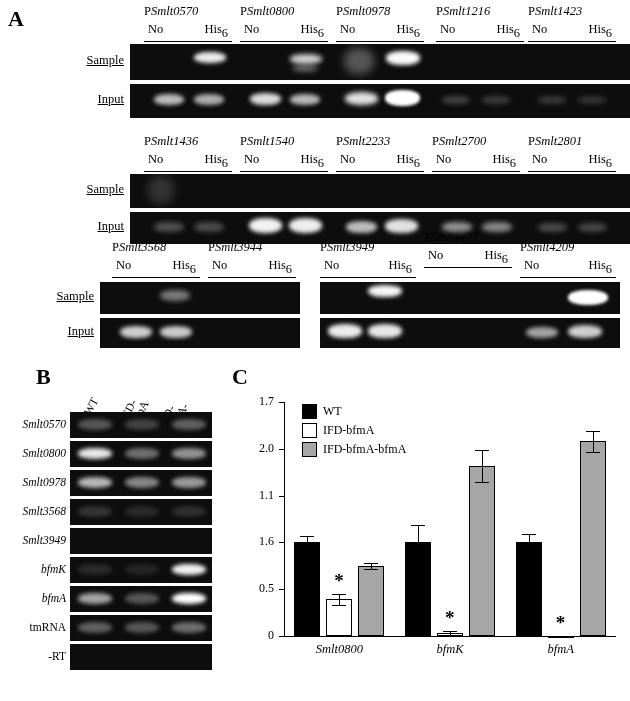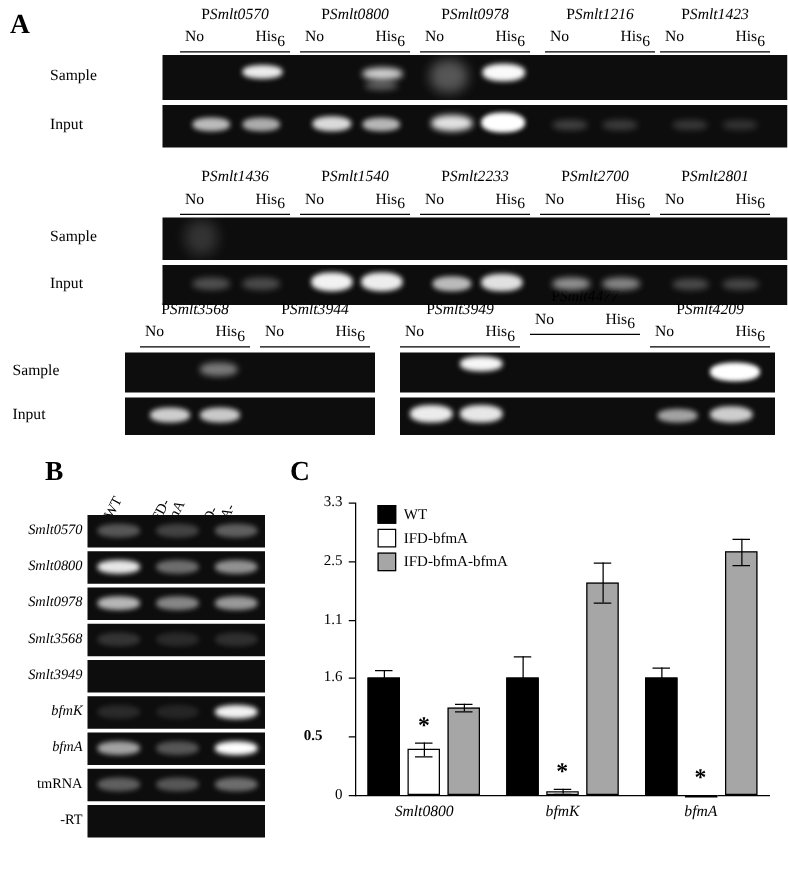--- a/index.html
+++ b/index.html
@@ -7,28 +7,28 @@
     width:630px;height:701px;background:#ffffff;
     font-family:"Liberation Serif", serif;
     color:#000;position:relative;overflow:hidden;
   }
   .panel-letter{
     position:absolute;font-weight:bold;font-size:22px;
     font-family:"Liberation Serif", serif;
   }
   
   #panelA{position:absolute;left:0;top:0;width:630px;height:352px;}
-  .hdr-group{position:absolute;text-align:center;font-size:12.5px;}
+  .hdr-group{position:absolute;font-size:12.5px;}
   .hdr-title{white-space:nowrap;}
   .hdr-title .ital{font-style:italic;}
   .hdr-sub{display:flex;justify-content:space-between;padding:0 4px;margin-top:3px;}
   .hdr-sub span{font-size:12.5px;}
   .sub{font-size:8.5px;vertical-align:sub;}
   .rule{border-bottom:1px solid #000;height:0;margin-top:0px;}
-  .lane-label{position:absolute;font-size:12.5px;text-align:left;}
+  .lane-label{position:absolute;font-size:12.5px;text-align:right;text-decoration:underline;}
   .gelbox{position:absolute;background:#0d0d0d;}
   .band{position:absolute;border-radius:45%;}
   
   #panelB{position:absolute;left:18px;top:360px;width:200px;height:330px;}
   .b-col-label{
     position:absolute;font-size:11.5px;
     transform-origin:left bottom;
     white-space:pre;
   }
   .b-row-label{position:absolute;font-size:11.5px;text-align:right;white-space:nowrap;}
@@ -271,29 +271,29 @@
     <div class="gelbox" style="left: 52px; top: 284px; width: 142px; height: 26px;"></div>
   </div>
 
 <div id="panelC">
   <div class="panel-letter" style="left:0px;top:4px;">C</div>
 <div class="axis" style="left: 52px; top: 42px; width: 1px; height: 235px;"></div>
     <div class="axis" style="left: 52px; top: 276px; width: 332px; height: 1px;"></div>
     <div class="tick" style="left: 47px; top: 276px;"></div>
     <div class="ylab" style="left: 16px; top: 268px;">0</div>
     <div class="tick" style="left: 47px; top: 229.2px;"></div>
-    <div class="ylab" style="left: 0; top: 221.2px; font-weight: bold;">0.5</div>
+    <div class="ylab" style="left: 16px; top: 221.2px;">0.5</div>
     <div class="tick" style="left: 47px; top: 182.4px;"></div>
     <div class="ylab" style="left: 16px; top: 174.4px;">1.6</div>
     <div class="tick" style="left: 47px; top: 135.6px;"></div>
     <div class="ylab" style="left: 16px; top: 127.6px;">1.1</div>
     <div class="tick" style="left: 47px; top: 88.8px;"></div>
-    <div class="ylab" style="left: 16px; top: 80.8px;">2.5</div>
+    <div class="ylab" style="left: 16px; top: 80.8px;">2.0</div>
     <div class="tick" style="left: 47px; top: 42px;"></div>
-    <div class="ylab" style="left: 16px; top: 34px;">3.3</div>
+    <div class="ylab" style="left: 16px; top: 34px;">1.7</div>
     <div class="bar" style="left: 62.3333px; top: 182.4px; width: 26px; height: 93.6px; background: rgb(0, 0, 0); border: 1px solid rgb(0, 0, 0); box-sizing: border-box;"></div>
     <div class="err" style="left: 75.3333px; top: 175.848px; height: 13.104px;"></div>
     <div class="errcap" style="left: 68.3333px; top: 175.848px; width: 14px;"></div>
     <div class="errcap" style="left: 68.3333px; top: 188.952px; width: 14px;"></div>
     <div class="bar" style="left: 94.3333px; top: 239.496px; width: 26px; height: 36.504px; background: rgb(255, 255, 255); border: 1px solid rgb(0, 0, 0); box-sizing: border-box;"></div>
     <div class="err" style="left: 107.333px; top: 233.88px; height: 11.232px;"></div>
     <div class="errcap" style="left: 100.333px; top: 233.88px; width: 14px;"></div>
     <div class="errcap" style="left: 100.333px; top: 245.112px; width: 14px;"></div>
     <div class="star" style="left: 102.333px; top: 209.88px;">*</div>
     <div class="bar" style="left: 126.333px; top: 205.8px; width: 26px; height: 70.2px; background: rgb(166, 166, 166); border: 1px solid rgb(0, 0, 0); box-sizing: border-box;"></div>

